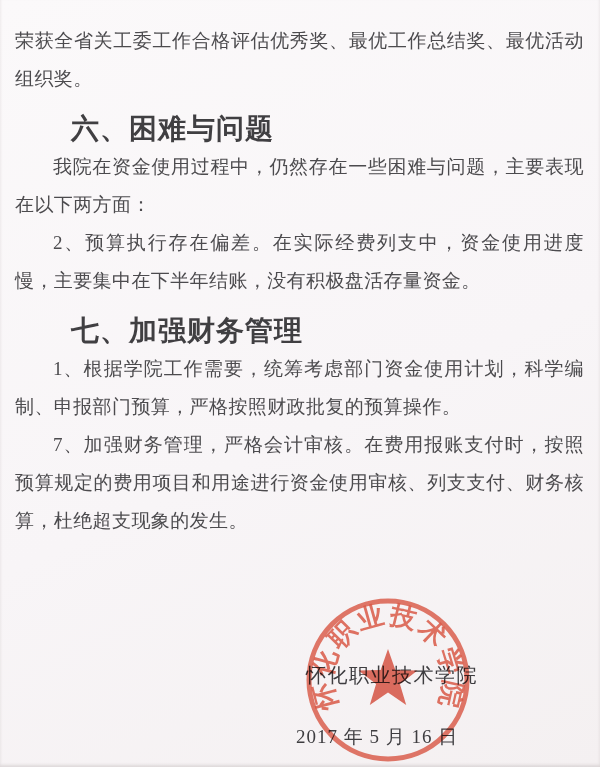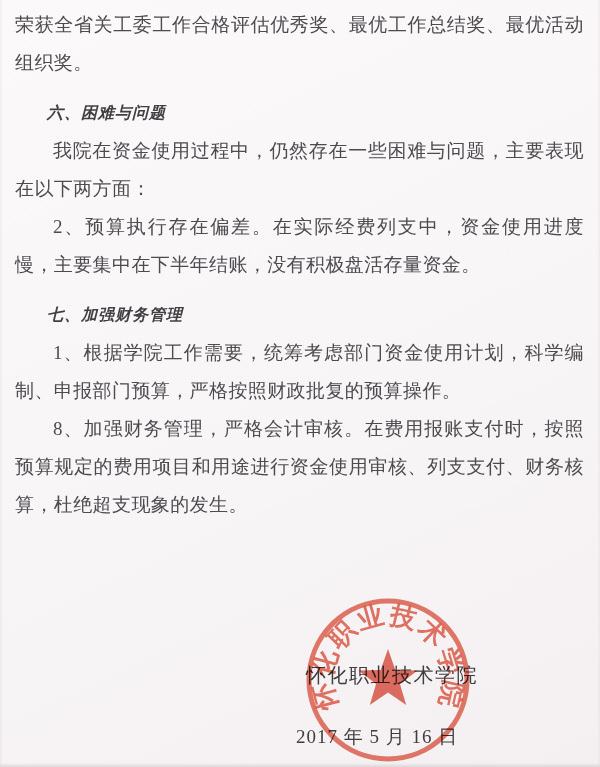--- a/index.html
+++ b/index.html
@@ -8,40 +8,40 @@
     width: 600px;
     height: 767px;
     overflow: hidden;
     background: linear-gradient(155deg, #fbf9fa 0%, #f8f5f7 55%, #f4f0f1 100%);
     font-family: "Liberation Serif", "DejaVu Serif", serif;
     color: #4c4b4e;
     box-shadow: inset 0 -2px 3px rgba(150,140,140,0.25);
   }
   .content {
     padding: 6px 16px 0 15px;
+    margin-top: 16px;
   }
   .para {
     margin: 0;
     font-size: 19px;
     line-height: 38px;
     letter-spacing: 0.4px;
     text-align: justify;
     text-indent: 2em;
     color: #4c4b4e;
   }
   .para.no-indent { text-indent: 0; }
   .heading {
     margin: 12px 0 0 0;
-    font-size: 16px;
+    font-size: 28px;
     line-height: 38px;
     font-weight: bold;
     letter-spacing: 1px;
     text-indent: 2em;
     color: #403f42;
-    font-style: italic;
   }
   .signature {
     position: absolute;
     left: 306px;
     top: 662px;
     font-size: 20px;
     letter-spacing: 1.5px;
     color: #3e3d40;
     z-index: 1;
   }
@@ -82,21 +82,21 @@
 
     <p class="para">我院在资金使用过程中，仍然存在一些困难与问题，主要表现在以下两方面：</p>
 
 
     <p class="para">2、预算执行存在偏差。在实际经费列支中，资金使用进度慢，主要集中在下半年结账，没有积极盘活存量资金。</p>
 
     <h2 class="heading">七、加强财务管理</h2>
 
     <p class="para">1、根据学院工作需要，统筹考虑部门资金使用计划，科学编制、申报部门预算，严格按照财政批复的预算操作。</p>
 
-    <p class="para">8、加强财务管理，严格会计审核。在费用报账支付时，按照预算规定的费用项目和用途进行资金使用审核、列支支付、财务核算，杜绝超支现象的发生。</p>
+    <p class="para">7、加强财务管理，严格会计审核。在费用报账支付时，按照预算规定的费用项目和用途进行资金使用审核、列支支付、财务核算，杜绝超支现象的发生。</p>
   </div>
 
   <div class="signature">怀化职业技术学院</div>
 
   <div class="date">2017 年 5 月 16 日</div>
 
   <div class="seal">
     <svg width="174" height="174" viewBox="0 0 174 174" aria-hidden="true">
       <circle cx="87" cy="87" r="79" fill="none" stroke="#dd4731" stroke-width="5" opacity="0.82"></circle>
       <polygon points="87,56 94.35,76.9 116.5,77.4 98.9,90.9 105.2,112.1 87,99.5 68.8,112.1 75.1,90.9 57.5,77.4 79.65,76.9" fill="#d8402c" opacity="0.85"></polygon>

